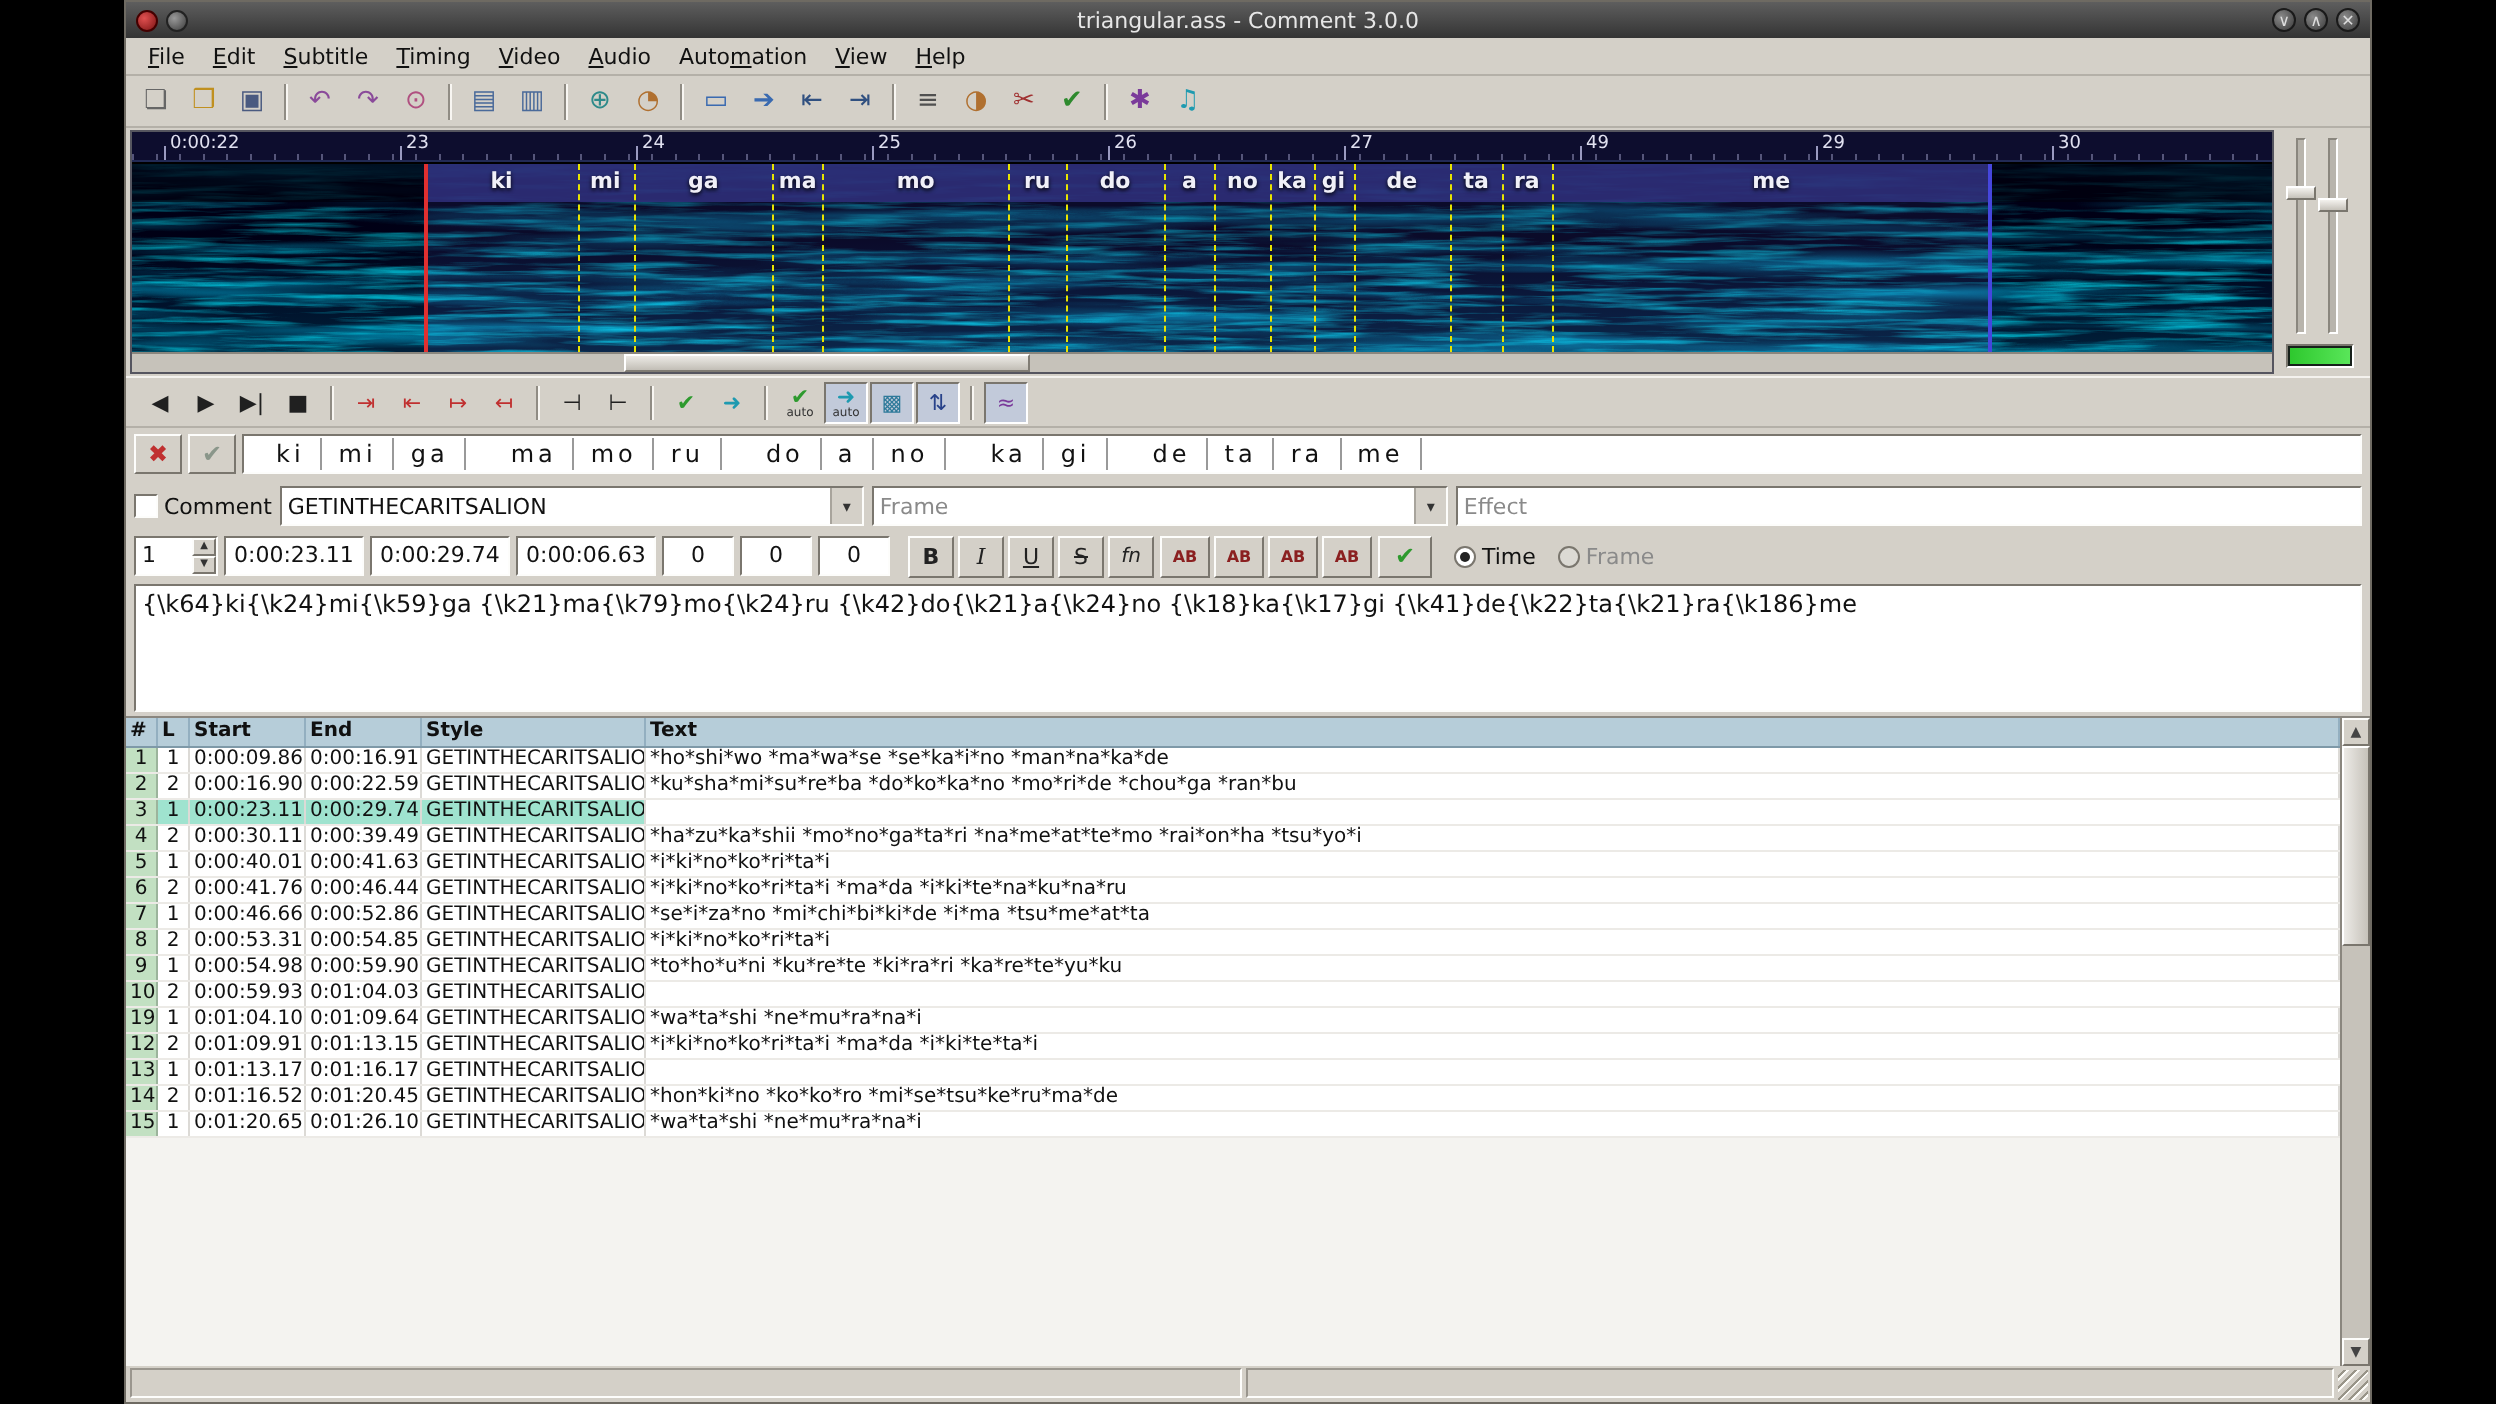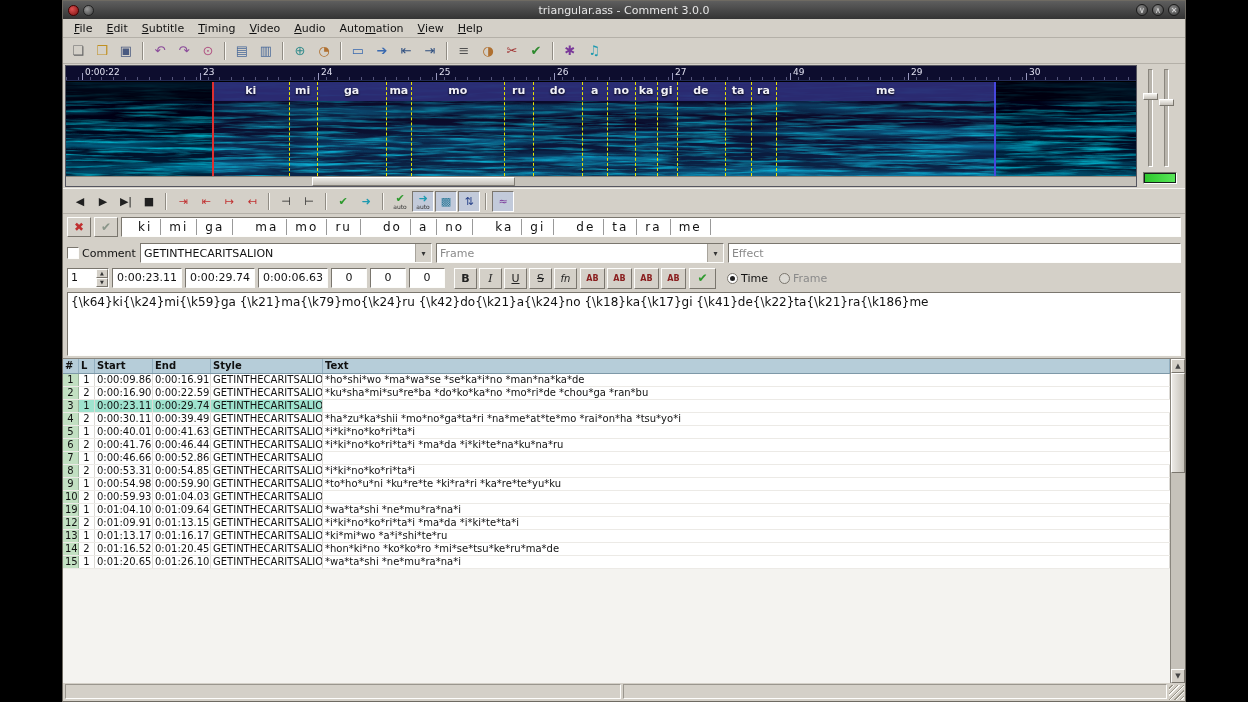--- a/index.html
+++ b/index.html
@@ -468,20 +468,21 @@
             <div class="gc c3">0:00:46.44</div>
             <div class="gc c4">GETINTHECARITSALION</div>
             <div class="gc c5">*i*ki*no*ko*ri*ta*i *ma*da *i*ki*te*na*ku*na*ru</div>
           </div>
           <div class="grow">
             <div class="gc c0">7</div>
             <div class="gc c1">1</div>
             <div class="gc c2">0:00:46.66</div>
             <div class="gc c3">0:00:52.86</div>
             <div class="gc c4">GETINTHECARITSALION</div>
+            <div class="gc c5">*se*i*za*no *mi*chi*bi*ki*de *i*ma *tsu*me*at*ta</div>
           </div>
           <div class="grow">
             <div class="gc c0">8</div>
             <div class="gc c1">2</div>
             <div class="gc c2">0:00:53.31</div>
             <div class="gc c3">0:00:54.85</div>
             <div class="gc c4">GETINTHECARITSALION</div>
             <div class="gc c5">*i*ki*no*ko*ri*ta*i</div>
           </div>
           <div class="grow">
@@ -514,21 +515,20 @@
             <div class="gc c3">0:01:13.15</div>
             <div class="gc c4">GETINTHECARITSALION</div>
             <div class="gc c5">*i*ki*no*ko*ri*ta*i *ma*da *i*ki*te*ta*i</div>
           </div>
           <div class="grow">
             <div class="gc c0">13</div>
             <div class="gc c1">1</div>
             <div class="gc c2">0:01:13.17</div>
             <div class="gc c3">0:01:16.17</div>
             <div class="gc c4">GETINTHECARITSALION</div>
-            <div class="gc c5">*ki*mi*wo *a*i*shi*te*ru</div>
           </div>
           <div class="grow">
             <div class="gc c0">14</div>
             <div class="gc c1">2</div>
             <div class="gc c2">0:01:16.52</div>
             <div class="gc c3">0:01:20.45</div>
             <div class="gc c4">GETINTHECARITSALION</div>
             <div class="gc c5">*hon*ki*no *ko*ko*ro *mi*se*tsu*ke*ru*ma*de</div>
           </div>
           <div class="grow">

